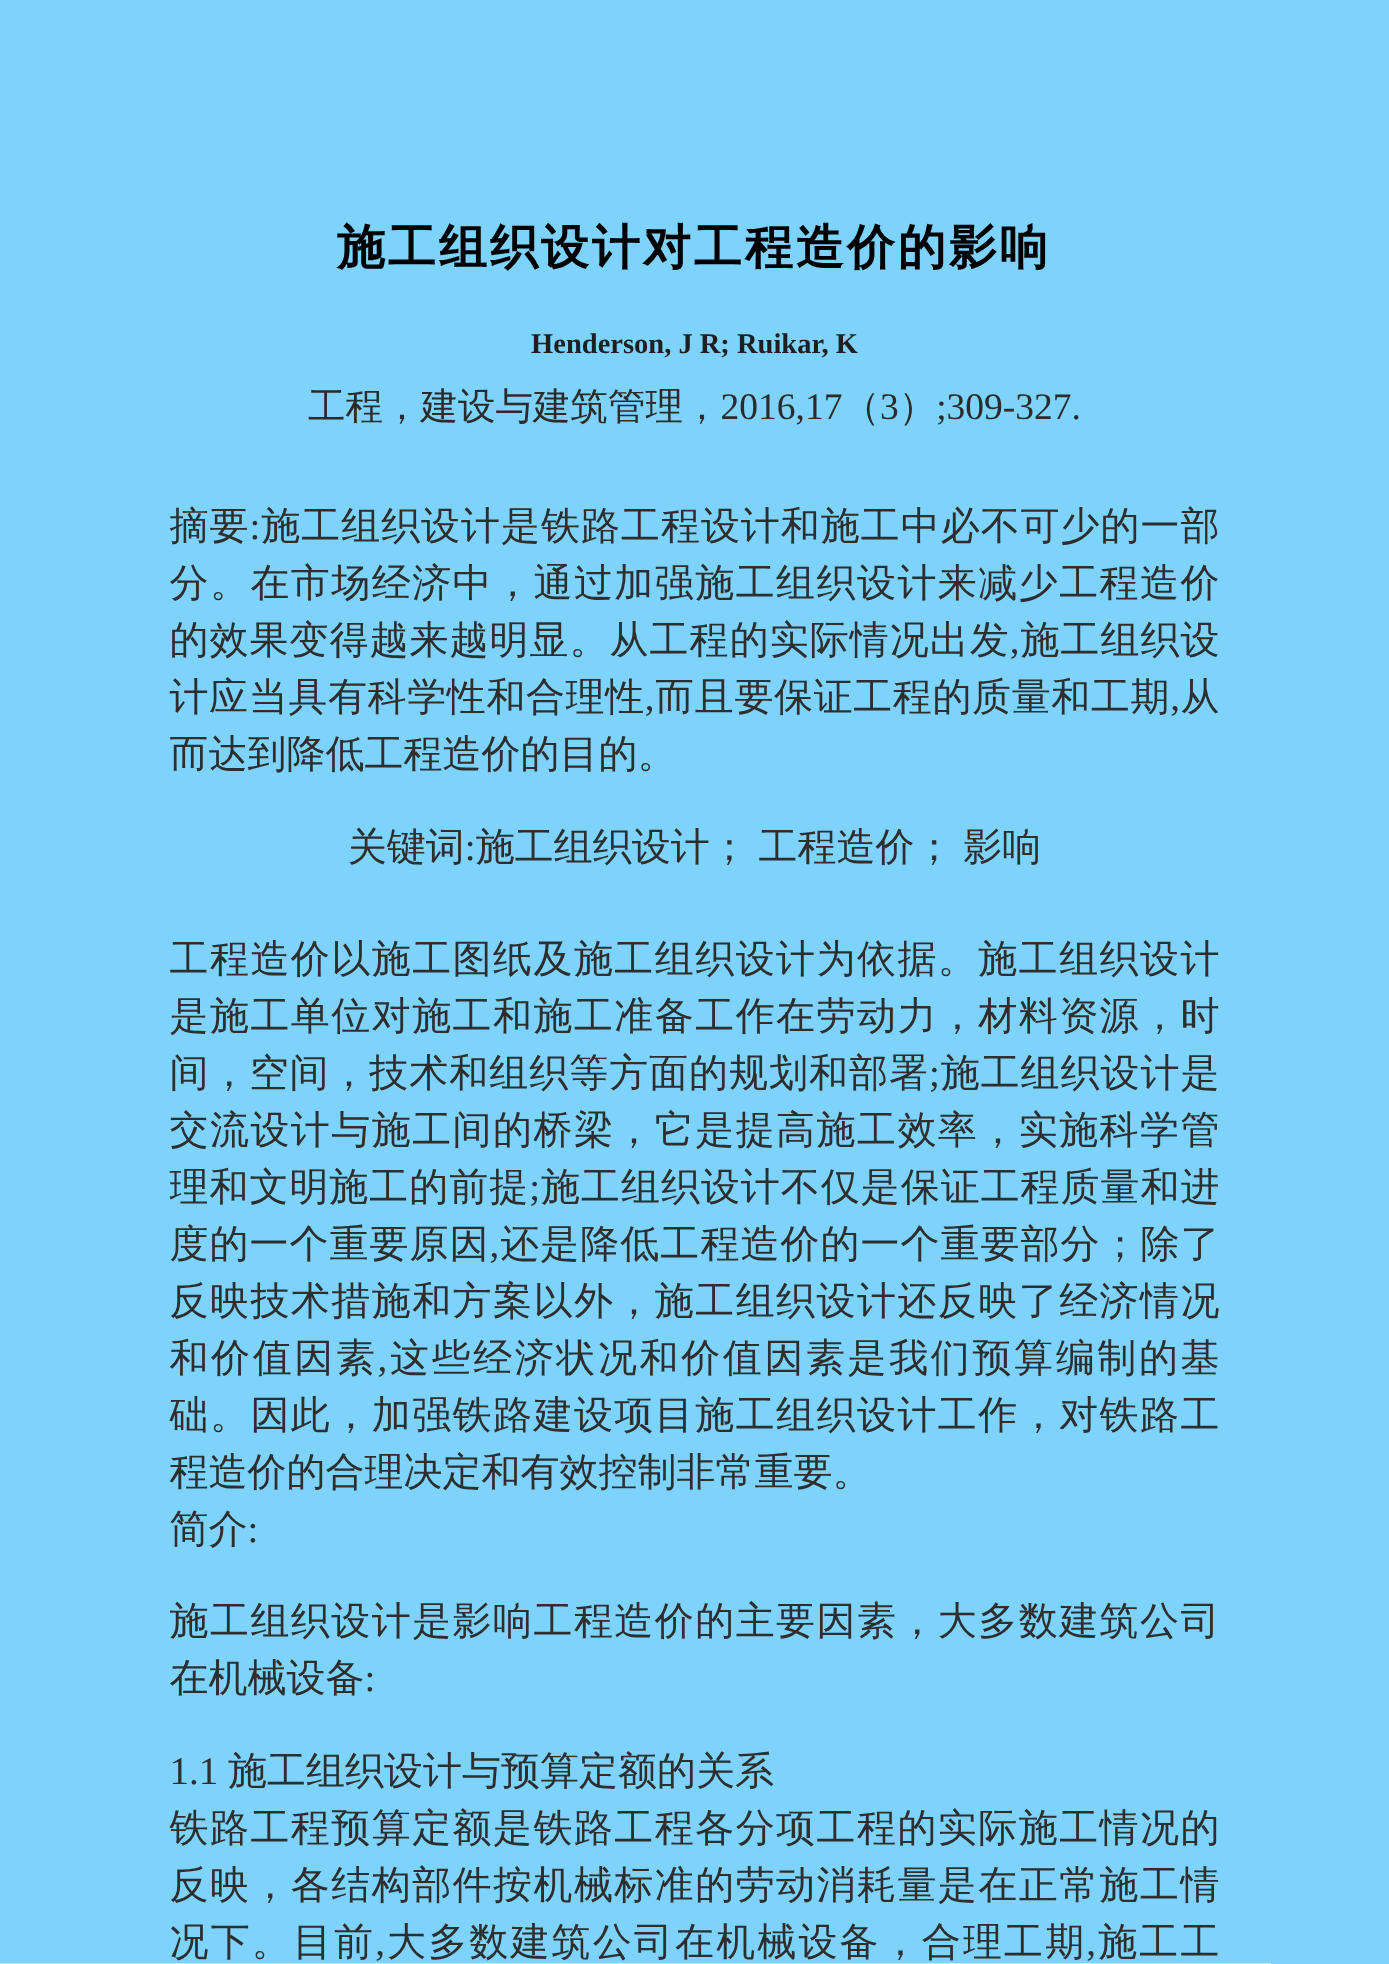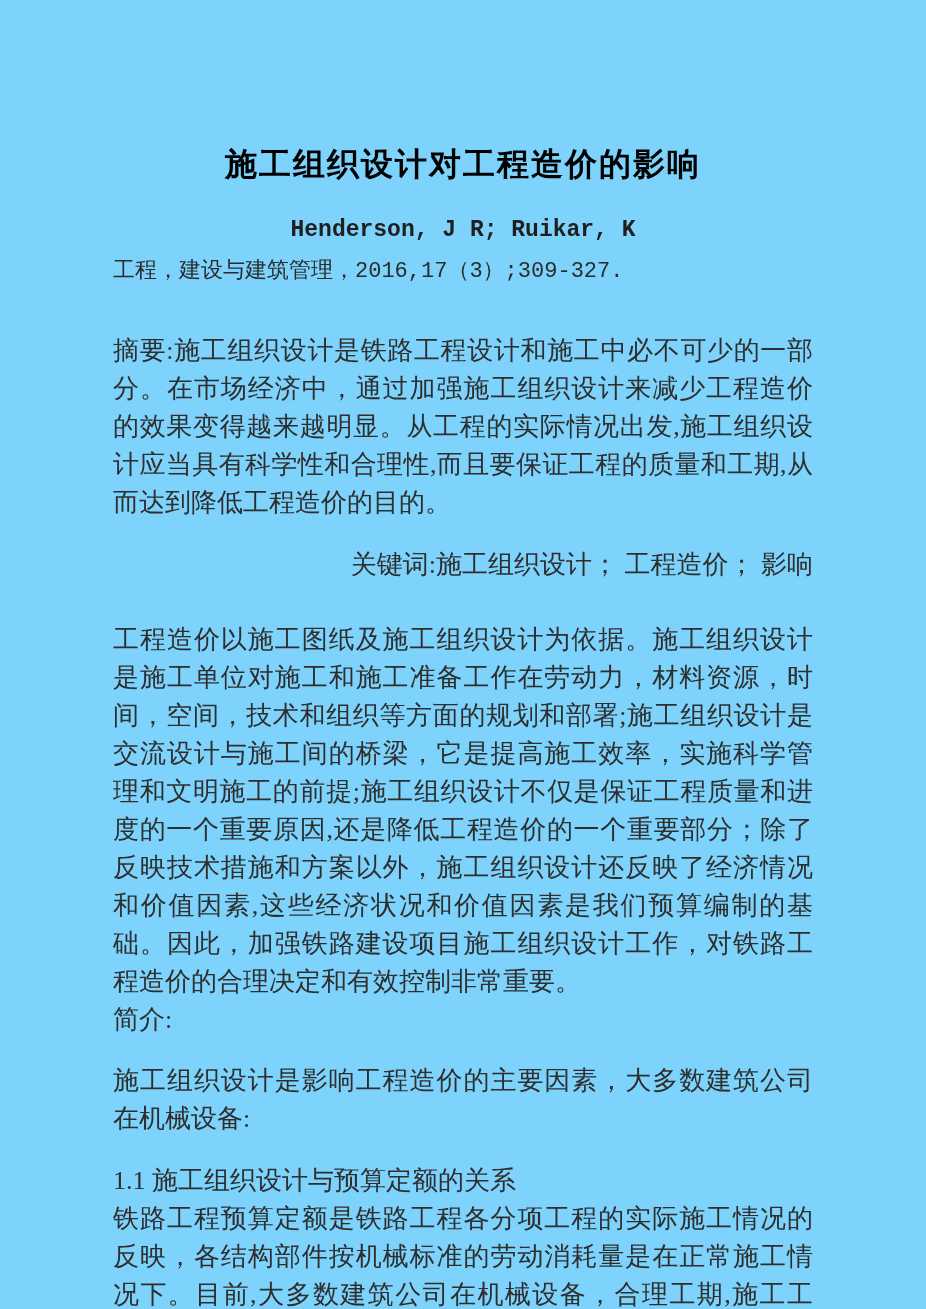--- a/index.html
+++ b/index.html
@@ -24,44 +24,43 @@
     font-size: 32px;
     line-height: 44px;
     font-weight: bold;
     letter-spacing: 2px;
     text-align: center;
     color: #000000;
     font-family: "Liberation Serif", "DejaVu Serif", serif;
   }
   .authors {
     margin-top: 32px;
-    font-size: 23px;
+    font-size: 19px;
     line-height: 24px;
     font-weight: bold;
     text-align: center;
     color: #1f1f1f;
-    font-family: Liberation Mono, monospace;
+    font-family: Liberation Serif, serif;
   }
   .source {
     margin-top: 16px;
-    font-size: 22px;
+    font-size: 25px;
     line-height: 28px;
-    text-align: left;
+    text-align: center;
     color: #2b2b2b;
-    font-family: Liberation Mono, monospace;
   }
   .body {
     margin: 0;
     font-size: 26px;
     line-height: 38px;
     text-align: justify;
     color: #2e2e2e;
   }
   .abstract   { margin-top: 46px; }
-  .keywords   { margin-top: 24px; text-align: right; }
+  .keywords   { margin-top: 24px; text-align: center; }
   .intro-block{ margin-top: 37px; }
   .section-1  { margin-top: 23px; }
   .section-11 { margin-top: 24px; }
 </style>
 </head>
 <body>
 
 <div class="page">
 
   <h1 class="title">施工组织设计对工程造价的影响</h1>

